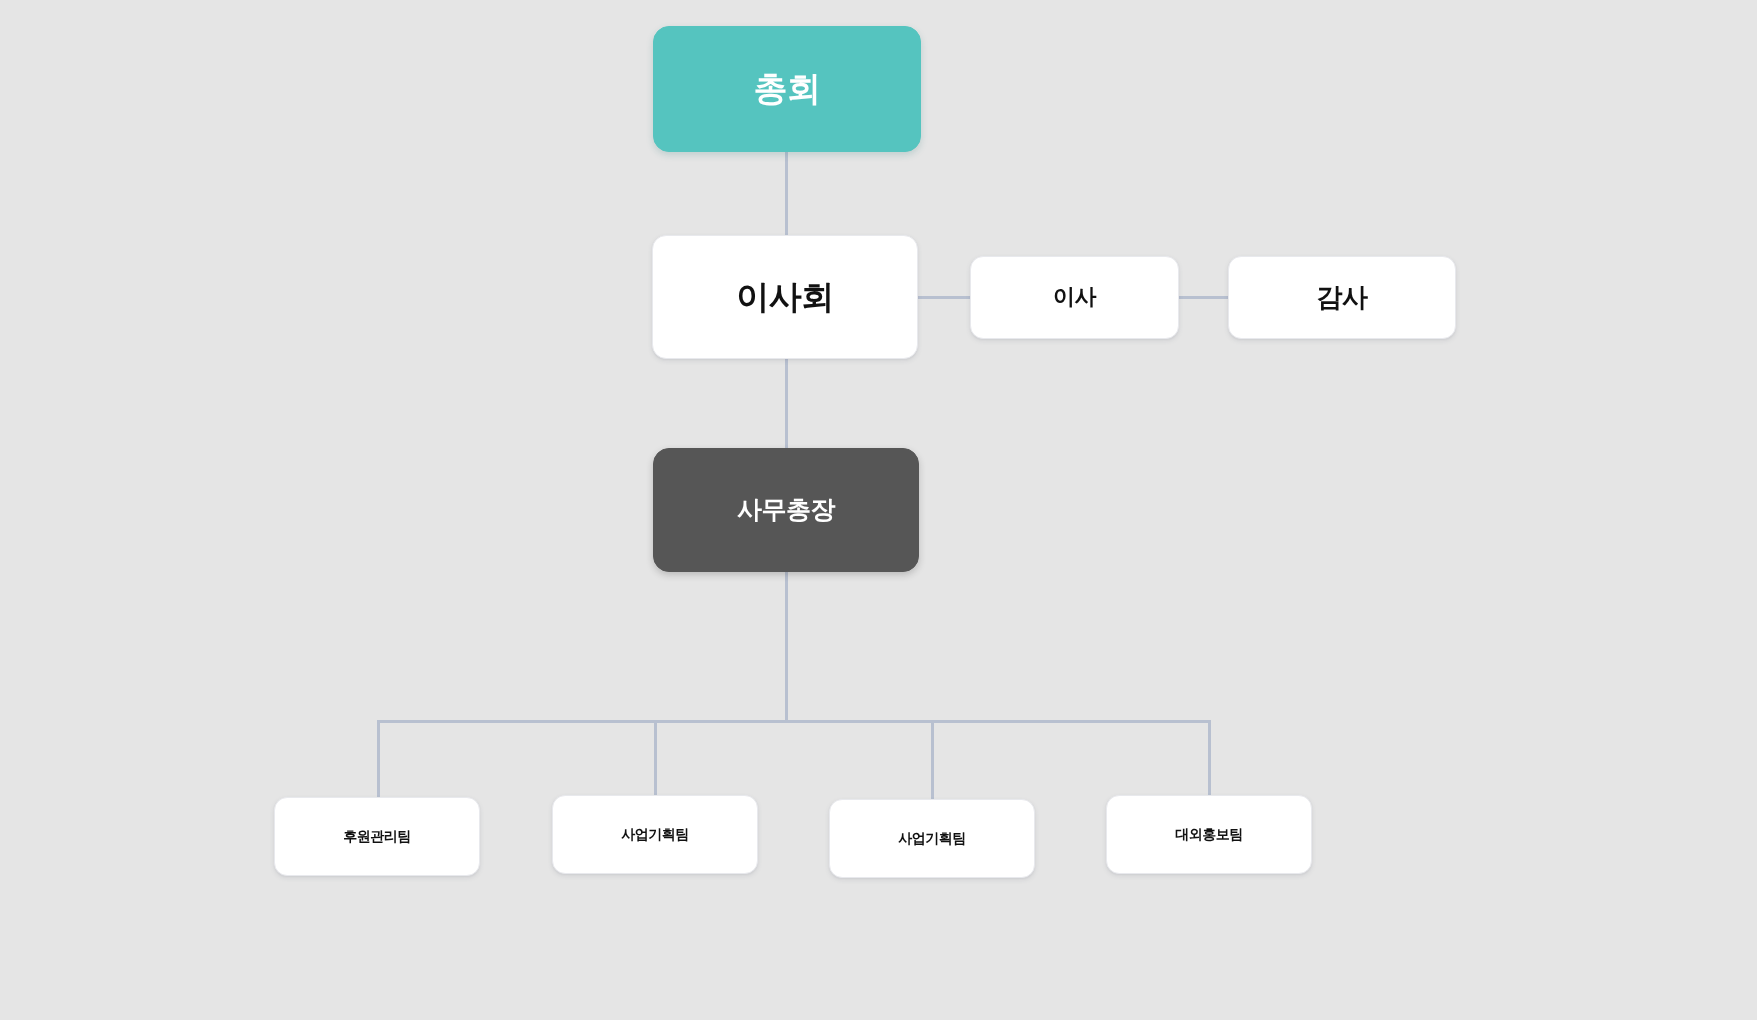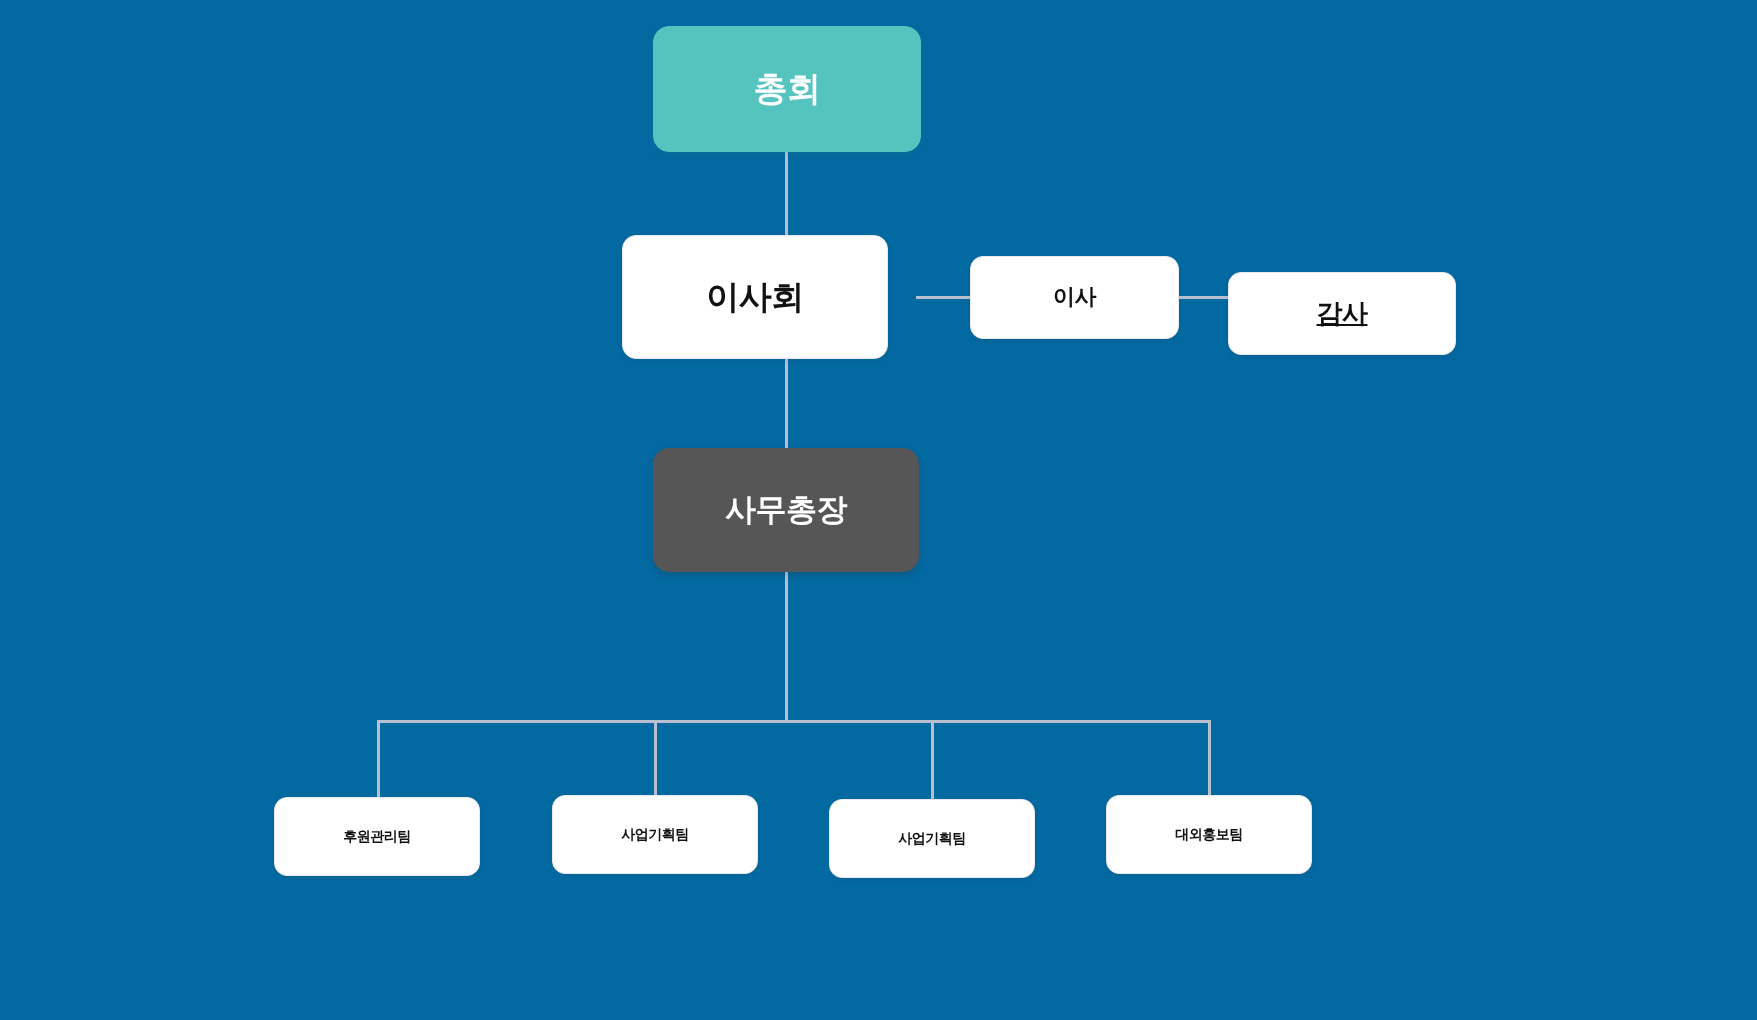--- a/index.html
+++ b/index.html
@@ -8,21 +8,21 @@
     padding: 0;
     background: #ffffff;
   }
   body {
     font-family: "Liberation Sans", "DejaVu Sans", sans-serif;
   }
   #org-root {
     position: relative;
     width: 1757px;
     height: 1020px;
-    background: #0369a1;
+    background: #e5e5e5;
     overflow: hidden;
   }
 
   
   .conn {
     position: absolute;
     background: #b8c0d0;
   }
   .conn-v { width: 3px; }
   .conn-h { height: 3px; }
@@ -56,56 +56,55 @@
     background: #55c4bf;
     border: 1px solid #55c4bf;
     color: #ffffff;
     font-size: 34px;
     border-radius: 16px;
     box-shadow: 0 3px 7px rgba(40, 120, 118, 0.20);
   }
 
   
   .node-board {
-    left: 622px;
+    left: 652px;
     top: 235px;
     width: 266px;
     height: 124px;
     font-size: 33px;
   }
   
   .node-director {
     left: 970px;
     top: 256px;
     width: 209px;
     height: 83px;
     font-size: 22px;
     border-radius: 13px;
   }
   
   .node-auditor {
     left: 1228px;
-    top: 272px;
+    top: 256px;
     width: 228px;
     height: 83px;
     font-size: 26px;
     border-radius: 13px;
-    text-decoration: underline;
   }
 
   
   .node-secgen {
     left: 653px;
     top: 448px;
     width: 266px;
     height: 124px;
     background: #565656;
     border: 1px solid #565656;
     color: #ffffff;
-    font-size: 31px;
+    font-size: 25px;
     border-radius: 16px;
     box-shadow: 0 3px 7px rgba(40, 40, 40, 0.22);
   }
 
   
   .node-team {
     width: 206px;
     height: 79px;
     font-size: 14px;
     border-radius: 13px;

